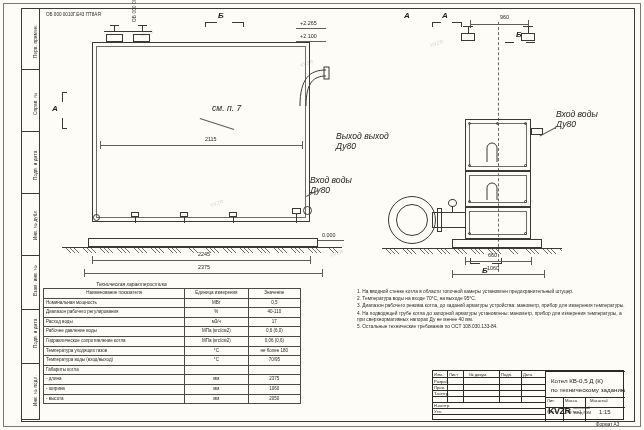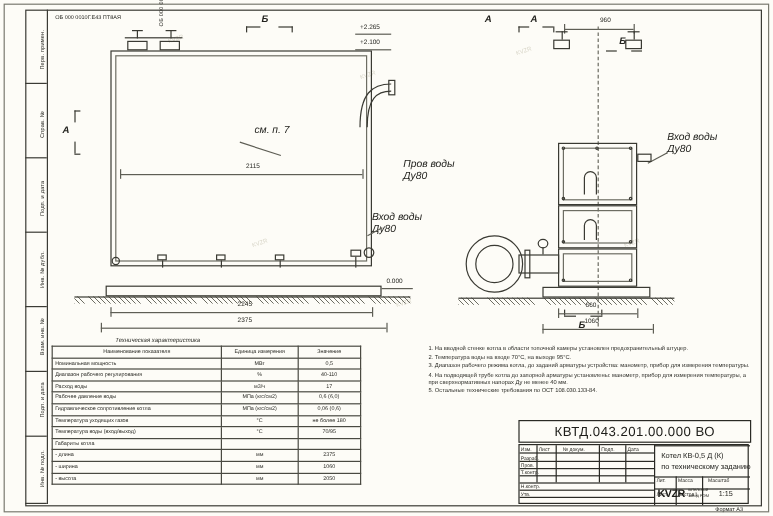--- a/index.html
+++ b/index.html
@@ -252,21 +252,21 @@
   <div class="ln v thin" style="left:84px;top:269px;height:8px;"></div>
   <div class="ln v thin" style="left:322px;top:269px;height:8px;"></div>
 
   <div class="lbl-big" style="left:310px;top:176px;">
     <span>Вход воды</span><br>
     <span>Ду80</span>
   </div>
   <div class="ln thin" style="left:306px;top:196px;width:14px;height:1px;transform:rotate(-28deg);transform-origin:0 0;"></div>
 
   <div class="lbl-big" style="left:336px;top:132px;">
-    <span>Пров воды</span><br>
+    <span>Выход выход</span><br>
     <span>Ду80</span>
   </div>
 
   <div class="letter" style="left:442px;top:11px;">А</div>
   <div class="ln h" style="left:432px;top:22px;width:9px;"></div>
   <div class="ln h" style="left:452px;top:22px;width:9px;"></div>
   <div class="ln v" style="left:432px;top:22px;height:5px;"></div>
   <div class="ln v" style="left:461px;top:22px;height:5px;"></div>
 
   <div class="letter" style="left:482px;top:266px;">Б</div>
@@ -414,23 +414,20 @@
     </table>
 
   <div class="notes">
     <div>1. На вводной стенке котла в области топочной камеры установлен предохранительный штуцер.</div>
     <div>2. Температура воды на входе 70°С, на выходе 95°С.</div>
     <div>3. Диапазон рабочего режима котла, до заданий арматуры устройства: манометр, прибор для измерения температуры.</div>
     <div>4. На подводящей трубе котла до запорной арматуры установлены: манометр, прибор для измерения температуры, а при сверхнормативных напорах Ду не менее 40 мм.</div>
     <div>5. Остальные технические требования по ОСТ 108.030.133-84.</div>
   </div>
 
-  <div class="numbox">
-    <span>КВТД.043.201.00.000 ВО</span>
-  </div>
 
   <div class="stamp">
 
     <div class="c bb" style="left:0;top:0;width:112px;height:7px;"></div>
     <div class="c bl" style="left:14px;top:0;width:0;height:31px;border-left:1px solid #2a2a25;"></div>
     <div class="c bl" style="left:30px;top:0;width:0;height:31px;border-left:1px solid #2a2a25;"></div>
     <div class="c bl" style="left:66px;top:0;width:0;height:31px;border-left:1px solid #2a2a25;"></div>
     <div class="c bl" style="left:88px;top:0;width:0;height:31px;border-left:1px solid #2a2a25;"></div>
     <div class="c bl" style="left:112px;top:0;width:0;height:50px;border-left:1px solid #2a2a25;"></div>
 

